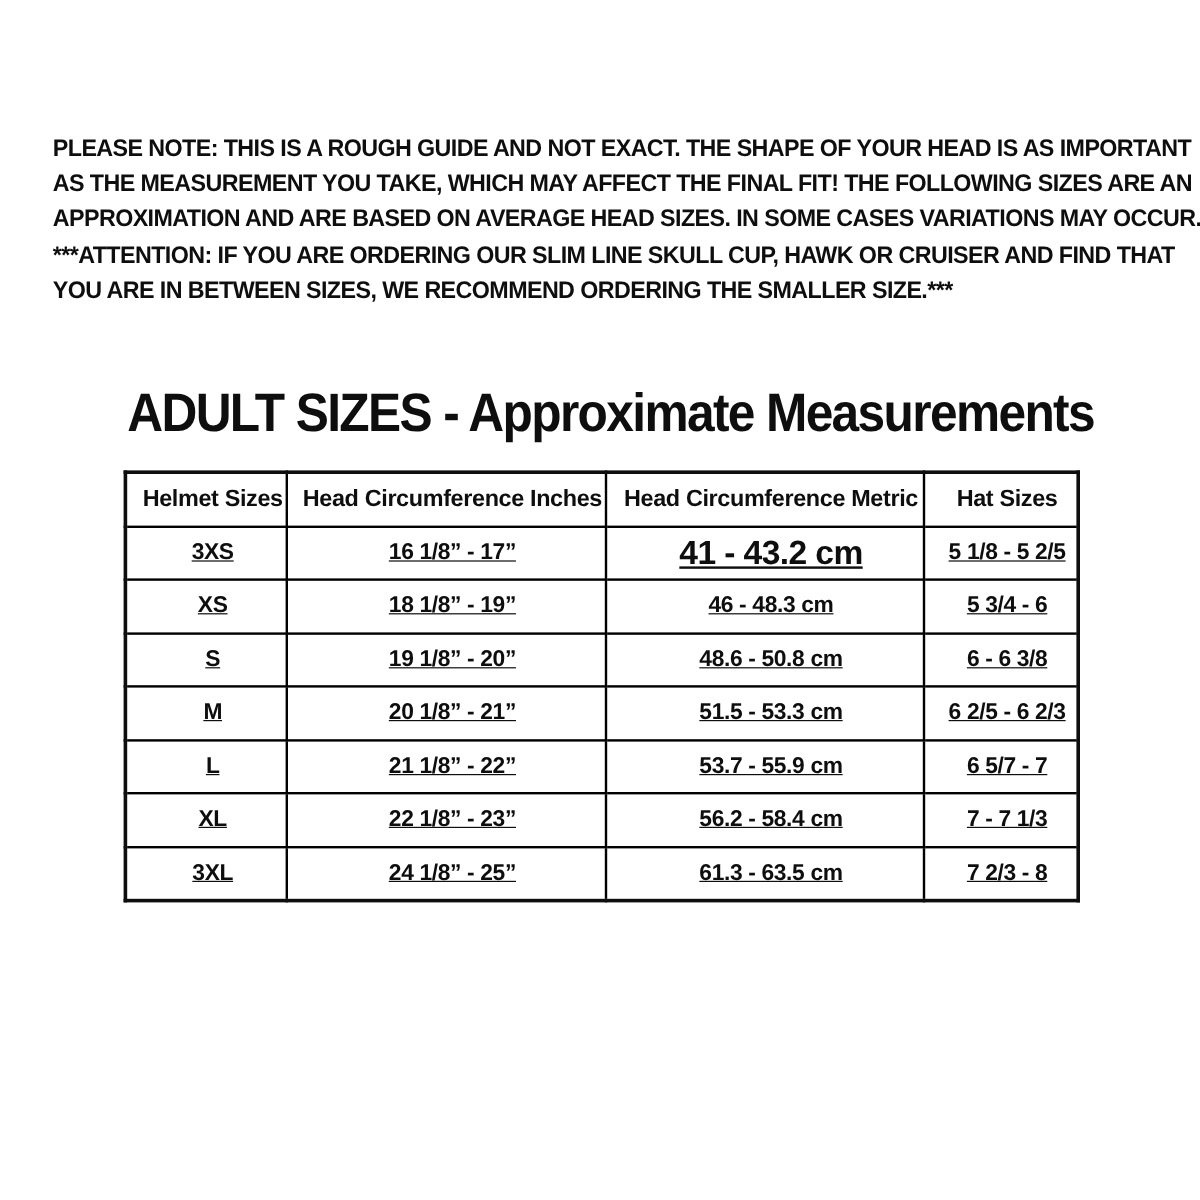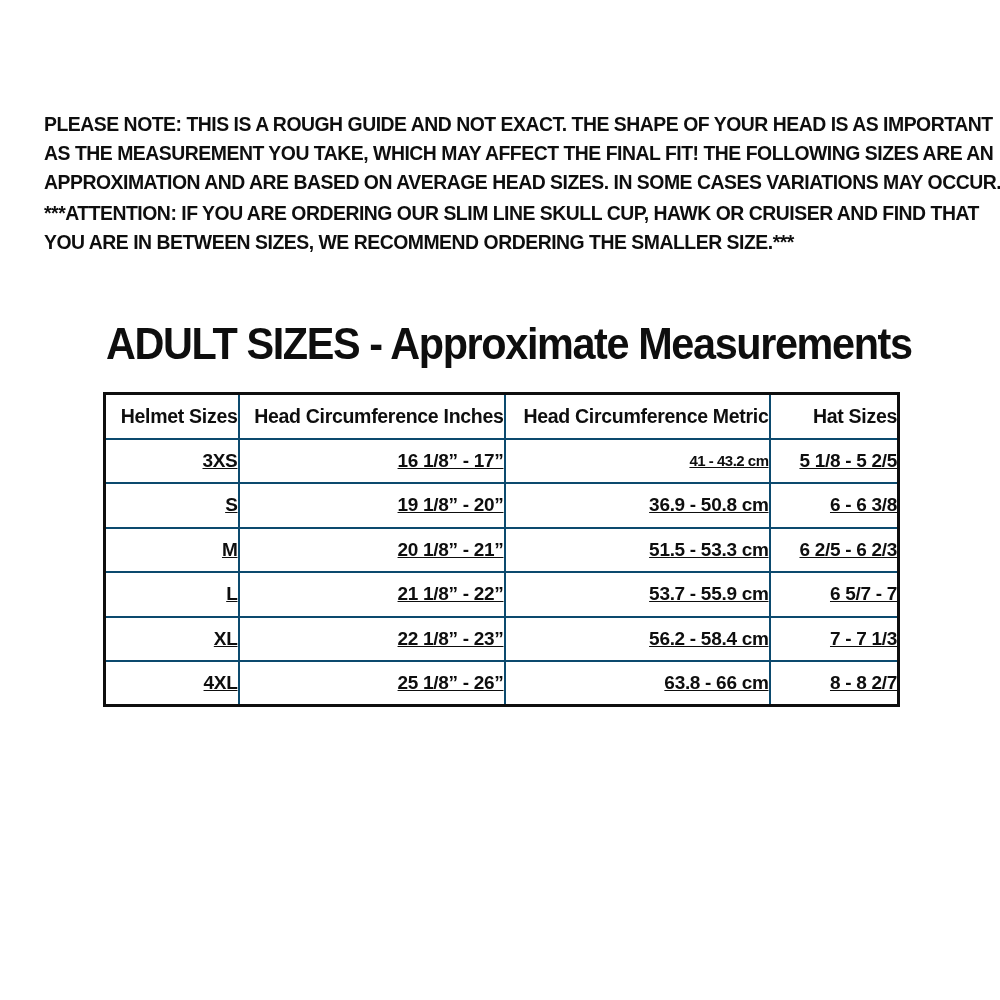--- a/index.html
+++ b/index.html
@@ -42,34 +42,34 @@
     border-collapse: collapse;
     table-layout: fixed;
     border: 3px solid #0e0e0e;
   }
   .size-table col.c1 { width: 134px; }
   .size-table col.c2 { width: 266px; }
   .size-table col.c3 { width: 265px; }
   .size-table col.c4 { width: 129px; }
 
   .size-table th, .size-table td {
-    border: 2px solid #0c4a6e;
-    text-align: right;
+    border: 2px solid #000000;
+    text-align: center;
     vertical-align: middle;
     font-weight: 700;
     font-size: 19px;
     letter-spacing: -0.3px;
     padding-left: 11px;
     white-space: nowrap;
     overflow: hidden;
     color: #0e0e0e;
   }
   .size-table th { height: 45px; font-size: 19.5px; }
   .size-table td { height: 44.5px; text-decoration: underline; }
-  .size-table td.emph { font-size: 15px; letter-spacing: -0.5px; }
+  .size-table td.emph { font-size: 28px; letter-spacing: -0.5px; }
 </style>
 </head>
 <body>
 
 <div class="page">
 
   <div class="note" id="note1">
     <div class="line">PLEASE NOTE: THIS IS A ROUGH GUIDE AND NOT EXACT. THE SHAPE OF YOUR HEAD IS AS IMPORTANT</div>
     <div class="line">AS THE MEASUREMENT YOU TAKE, WHICH MAY AFFECT THE FINAL FIT! THE FOLLOWING SIZES ARE AN</div>
     <div class="line">APPROXIMATION AND ARE BASED ON AVERAGE HEAD SIZES. IN SOME CASES VARIATIONS MAY OCCUR.</div>
@@ -98,23 +98,29 @@
       </tr>
     </thead>
     <tbody>
       <tr>
         <td>3XS</td>
         <td>16 1/8” - 17”</td>
         <td class="emph">41 - 43.2 cm</td>
         <td>5 1/8 - 5 2/5</td>
       </tr>
       <tr>
+        <td>XS</td>
+        <td>18 1/8” - 19”</td>
+        <td>46 - 48.3 cm</td>
+        <td>5 3/4 - 6</td>
+      </tr>
+      <tr>
         <td>S</td>
         <td>19 1/8” - 20”</td>
-        <td>36.9 - 50.8 cm</td>
+        <td>48.6 - 50.8 cm</td>
         <td>6 - 6 3/8</td>
       </tr>
       <tr>
         <td>M</td>
         <td>20 1/8” - 21”</td>
         <td>51.5 - 53.3 cm</td>
         <td>6 2/5 - 6 2/3</td>
       </tr>
       <tr>
         <td>L</td>
@@ -122,21 +128,21 @@
         <td>53.7 - 55.9 cm</td>
         <td>6 5/7 - 7</td>
       </tr>
       <tr>
         <td>XL</td>
         <td>22 1/8” - 23”</td>
         <td>56.2 - 58.4 cm</td>
         <td>7 - 7 1/3</td>
       </tr>
       <tr>
-        <td>4XL</td>
-        <td>25 1/8” - 26”</td>
-        <td>63.8 - 66 cm</td>
-        <td>8 - 8 2/7</td>
+        <td>3XL</td>
+        <td>24 1/8” - 25”</td>
+        <td>61.3 - 63.5 cm</td>
+        <td>7 2/3 - 8</td>
       </tr>
     </tbody>
   </table>
 
 </div>
 
 </body></html>

